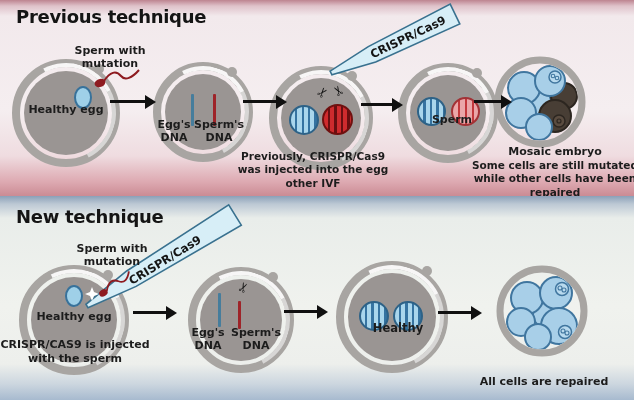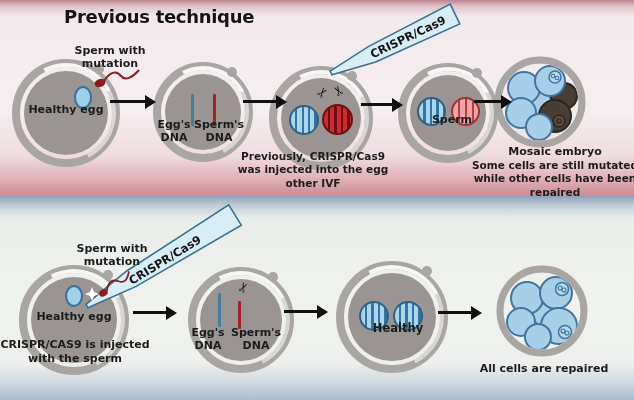--- a/index.html
+++ b/index.html
@@ -43,21 +43,21 @@
   .pip-label{font-size:11.5px;font-weight:700;fill:#141414;font-family:"DejaVu Sans",sans-serif;}
   .embryo{position:absolute;z-index:3;}
 </style>
 </head>
 <body>
 
 <div id="stage">
 
   <div class="panel panel-previous">
 
-    <div class="title" style="left:16px;top:6px;margin-left:48px;">Previous technique</div>
+    <div class="title" style="left:16px;top:6px;">Previous technique</div>
 
     <div class="lbl" style="left:60px;top:44px;width:100px;">Sperm with mutation</div>
 
     <svg class="overlay" style="left:92px;top:66px;z-index:5;" width="50" height="26">
       <ellipse cx="8" cy="17" rx="5.5" ry="4" fill="#8e1b20" transform="rotate(-18 8 17)"></ellipse>
       <path d="M12,15 C18,6 24,4 29,10 C33,15 40,12 47,4" stroke="#8e1b20" stroke-width="2" fill="none"></path>
     </svg>
 
     <div class="egg" style="left:12px;top:59px;width:92px;height:92px;">
       <div class="egg-inner"></div>
@@ -134,20 +134,21 @@
         </g>
         <circle cx="46" cy="46" r="42" fill="none" stroke="#a8a5a2" stroke-width="7"></circle>
       </svg>
     </div>
     <div class="lbl" style="left:465px;top:145px;width:180px;">Mosaic embryo</div>
     <div class="cap" style="left:455px;top:159px;width:200px;">Some cells are still mutated while other cells have been repaired</div>
   </div>
 
   <div class="panel panel-new">
 
+    <div class="title" style="left:16px;top:10px;">New technique</div>
 
     <div class="lbl" style="left:62px;top:46px;width:100px;">Sperm with mutation</div>
 
     <div class="egg" style="left:19px;top:69px;width:94px;height:94px;">
       <div class="egg-inner"></div>
       <div class="shine"></div>
       <div class="bump"></div>
       <div class="ovalbody" style="left:38px;top:12px;width:14px;height:18px;"></div>
       <div class="lbl" style="left:0;top:37px;width:100%;">Healthy egg</div>
     </div>
@@ -207,15 +208,15 @@
           <circle cx="25" cy="57" r="14" fill="#a8cfe8" stroke="#40769f" stroke-width="2"></circle>
           <circle cx="63" cy="61" r="18" fill="#a8cfe8" stroke="#40769f" stroke-width="2"></circle>
           <circle cx="69" cy="67" r="6.5" fill="#b9daee" stroke="#40769f" stroke-width="1.5"></circle>
           <circle cx="67" cy="66" r="2" fill="none" stroke="#40769f" stroke-width="1.1"></circle>
           <circle cx="71" cy="68" r="2" fill="none" stroke="#40769f" stroke-width="1.1"></circle>
           <circle cx="42" cy="72" r="13" fill="#a8cfe8" stroke="#40769f" stroke-width="2"></circle>
         </g>
         <circle cx="46" cy="46" r="42" fill="none" stroke="#a8a5a2" stroke-width="7"></circle>
       </svg>
     </div>
-    <div class="cap" style="left:462px;top:166px;width:164px;font-size:11px;">All cells are repaired</div>
+    <div class="cap" style="left:462px;top:179px;width:164px;font-size:11px;">All cells are repaired</div>
   </div>
 </div>
 
 </body></html>

